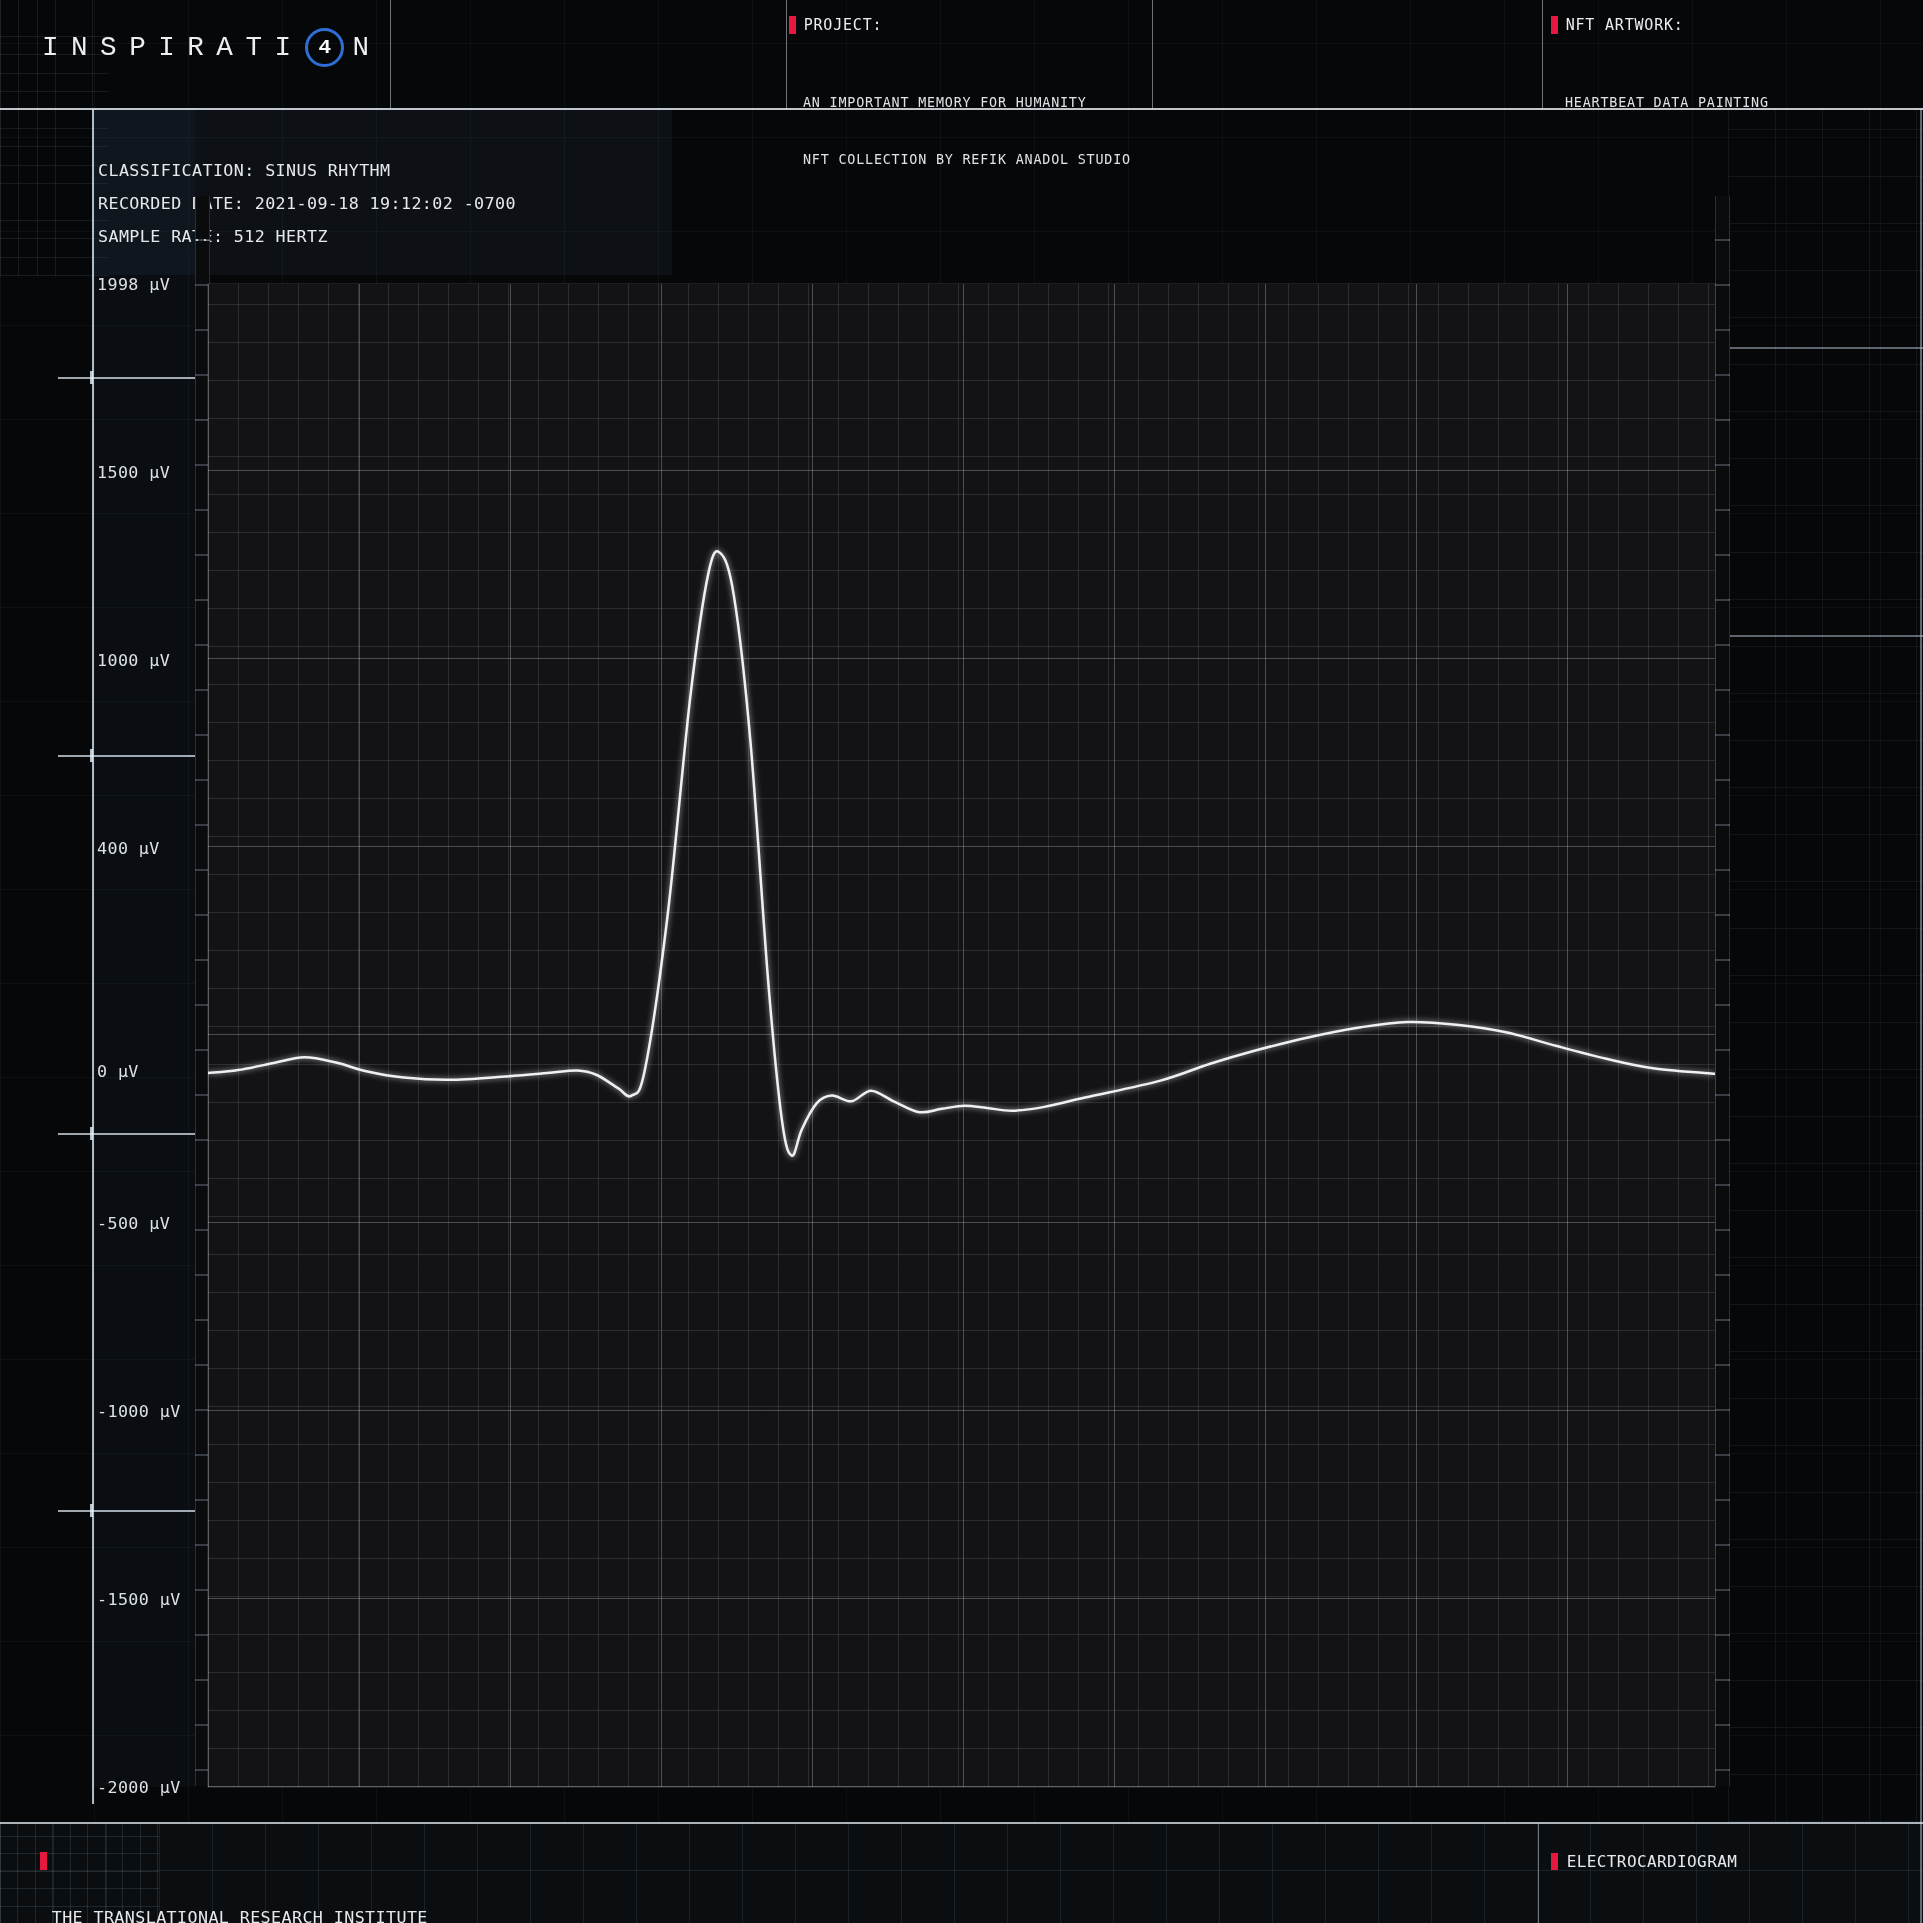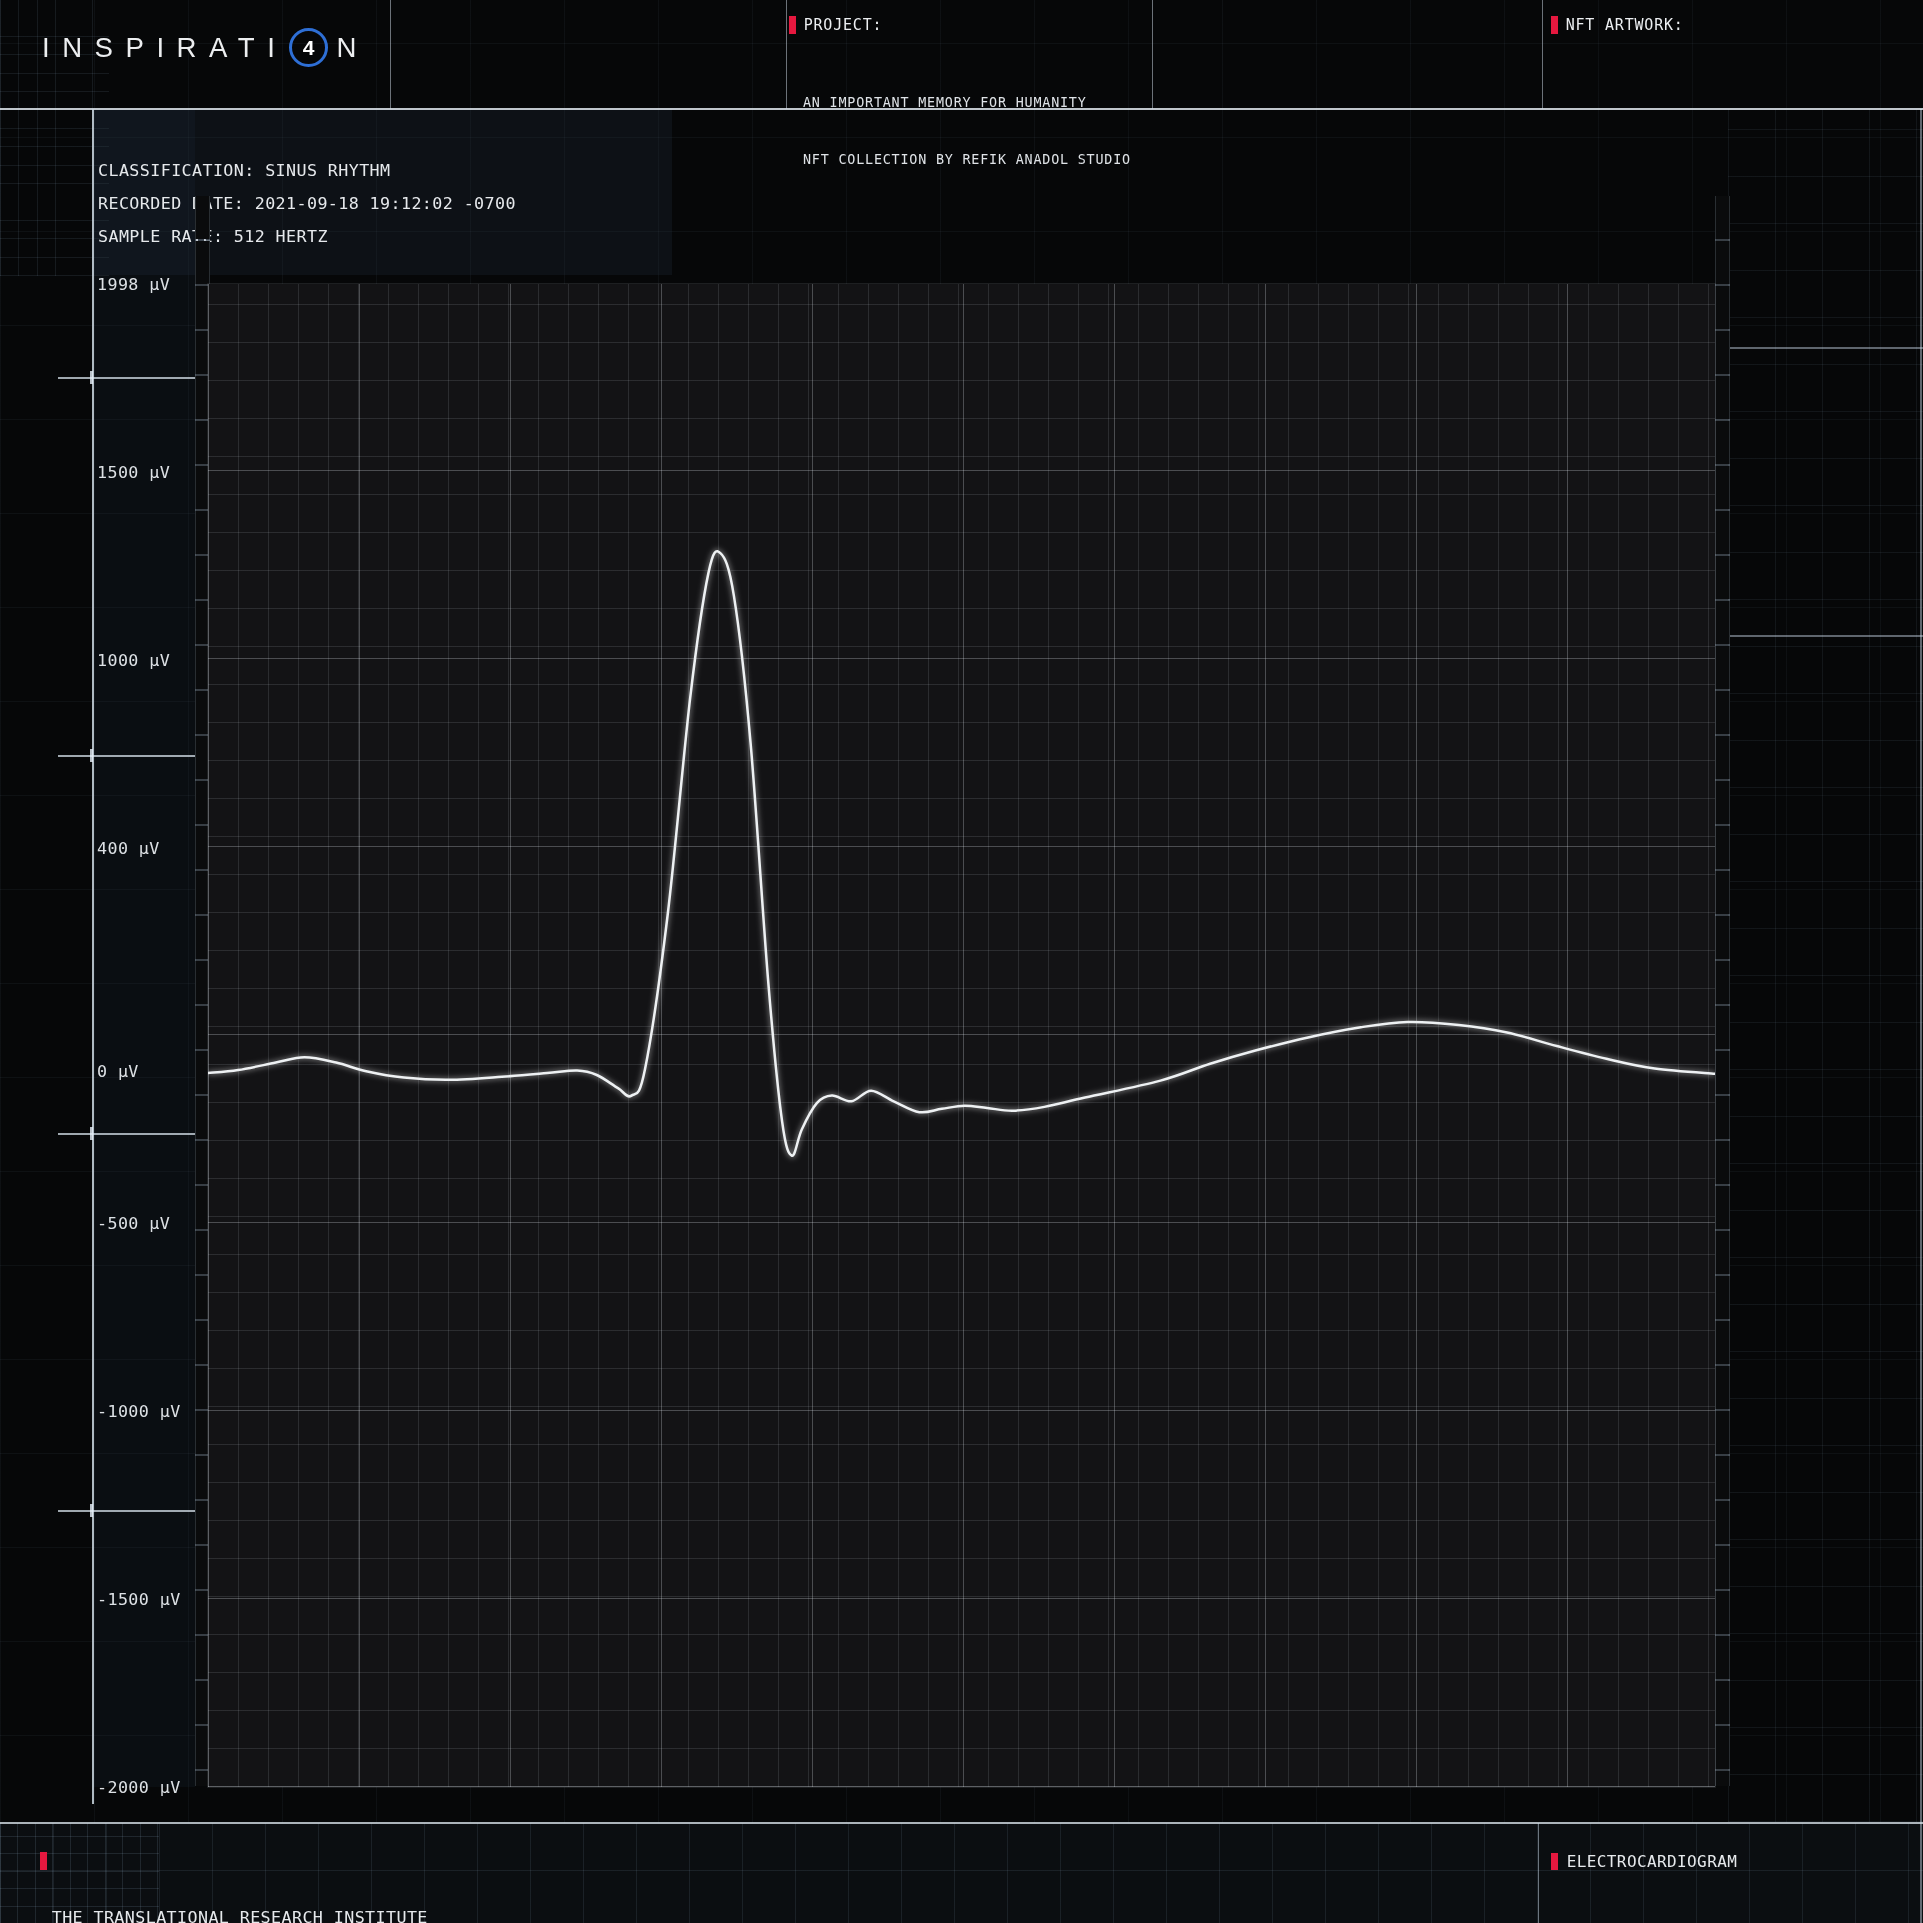--- a/index.html
+++ b/index.html
@@ -49,21 +49,21 @@
     left:92px;top:109px;width:103px;height:1678px;
     background:rgba(36,50,64,0.18);
   }
   .accent-line-h{height:1.7px;background:rgba(205,220,235,0.45);}
   .edge-line-v{width:1.7px;background:rgba(205,220,235,0.45);}
   
   .header-rule{left:0;top:108px;width:1924px;height:1.7px;background:rgba(225,232,238,0.85);}
   .hdr-div{position:absolute;top:0;width:0.8px;height:109px;background:rgba(210,222,234,0.5);}
   .logo{
     position:absolute;left:42px;top:28px;display:flex;align-items:center;
-    font-family:Liberation Sans, sans-serif;
+    font-family:Liberation Mono, monospace;
     font-size:27.6px;color:#eceef0;
   }
   .logo-letters{letter-spacing:12.5px;}
   .logo-circle{
     width:33px;height:33px;border-radius:50%;
     border:3.3px solid #2e6fd6;display:flex;align-items:center;justify-content:center;
     margin:0 8.3px 0 1.7px;
   }
   .logo-digit{font-size:21px;font-weight:bold;color:#ffffff;}
   .hdr-block{position:absolute;top:0;}
@@ -144,20 +144,23 @@
     <div>AN IMPORTANT MEMORY FOR HUMANITY</div>
     <div>NFT COLLECTION BY REFIK ANADOL STUDIO</div>
   </div>
 </div>
 
 <div class="hdr-block" style="left:1551px;top:16px;">
   <div class="hdr-row">
     <span class="red-marker"></span>
     <span class="hdr-label">NFT ARTWORK:</span>
   </div>
+  <div class="hdr-body" style="margin-left:14px;margin-top:21px;">
+    <div>HEARTBEAT DATA PAINTING</div>
+  </div>
 </div>
 
 <div class="meta-block">
   <div>CLASSIFICATION: SINUS RHYTHM</div>
   <div>RECORDED DATE: 2021-09-18 19:12:02 -0700</div>
   <div>SAMPLE RATE: 512 HERTZ</div>
 </div>
 
 <div class="axis-line"></div>
 <div id="axis-labels">

